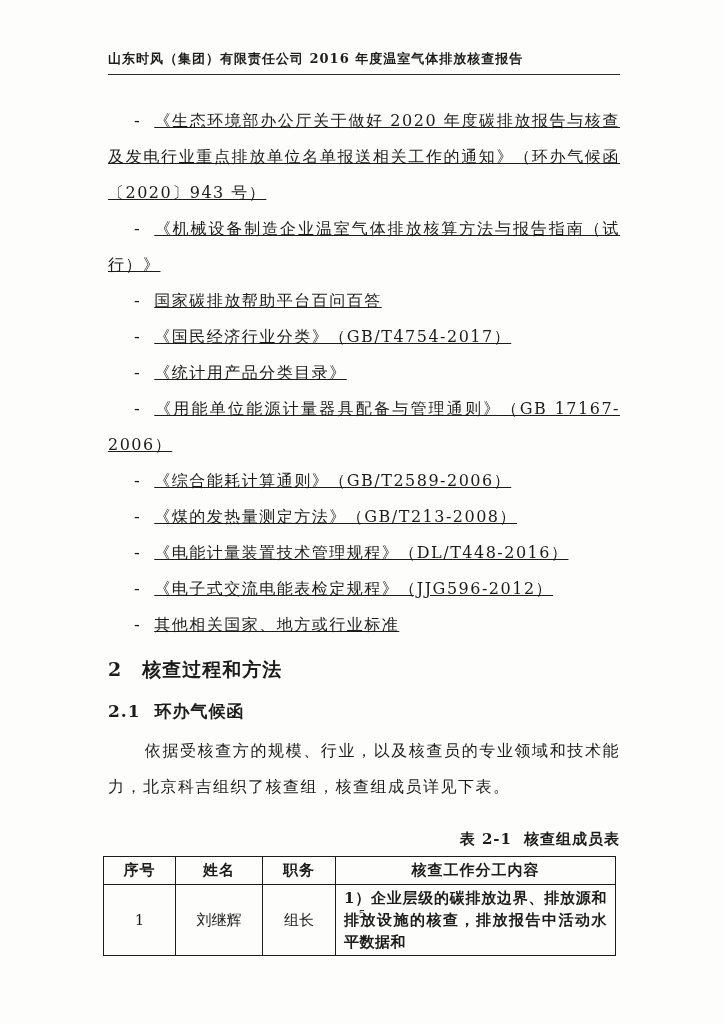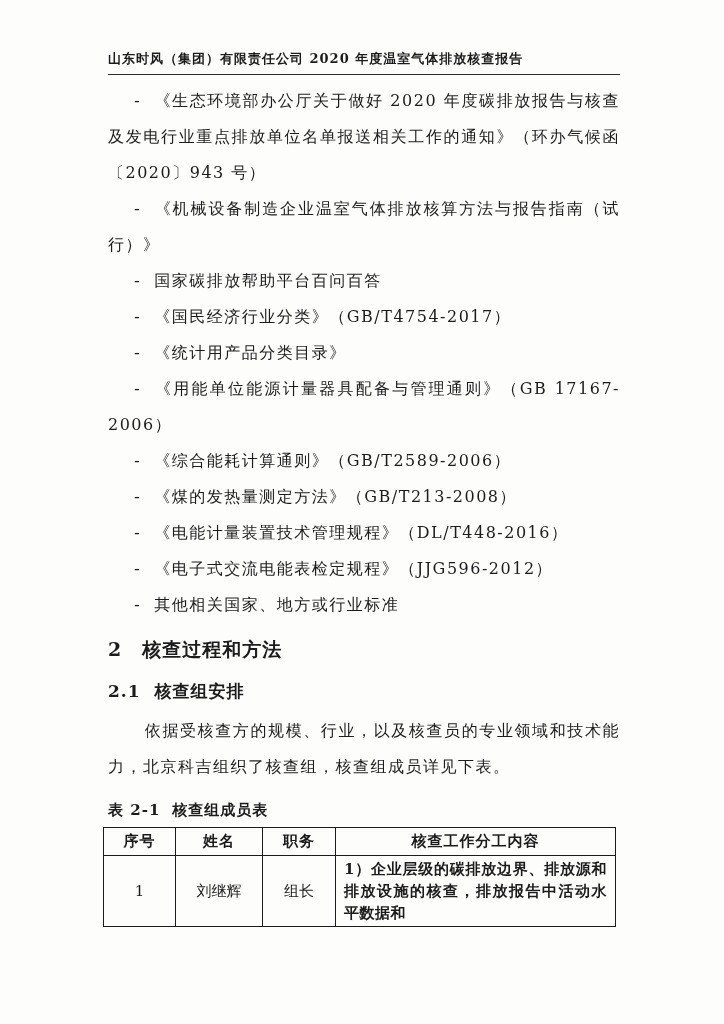--- a/index.html
+++ b/index.html
@@ -20,21 +20,21 @@
     top: 50px;
     width: 512px;
   }
   .doc-header {
     font-size: 13px;
     font-weight: bold;
     letter-spacing: 1px;
     padding-bottom: 6px;
     border-bottom: 1.5px solid #2a2a2a;
   }
-  .ref-list { margin-top: 8px; }
+  .ref-list { margin-top: 28px; text-decoration: underline; }
   .ref-item {
     font-size: 16px;
     line-height: 36px;
     text-align: justify;
     text-indent: 26px;
     letter-spacing: 1.5px;
   }
   .ref-item .dash {
     display: inline-block;
     text-indent: 0;
@@ -58,22 +58,22 @@
   .heading-2 .h-title { margin-left: 14px; }
   .body-paragraph {
     margin-top: 10px;
     font-size: 16px;
     line-height: 36px;
     text-align: justify;
     text-indent: 2.3em;
     letter-spacing: 1.5px;
   }
   .table-caption {
-    margin-top: 16px;
-    text-align: left;
+    margin-top: 25px;
+    text-align: right;
     font-size: 15px;
     font-weight: bold;
     letter-spacing: 1px;
   }
   .table-caption .cap-title { margin-left: 12px; }
   .members-table {
     position: relative;
     left: -5px;
     width: 512px;
     margin-top: 7px;
@@ -116,42 +116,42 @@
     font-size: 11px;
     color: #2a2a2a;
   }
 </style>
 </head>
 <body>
 
 <div class="page">
   <div class="content">
 
-    <div class="doc-header">山东时风（集团）有限责任公司 2020 年度温室气体排放核查报告</div>
+    <div class="doc-header">山东时风（集团）有限责任公司 2016 年度温室气体排放核查报告</div>
 
     <div class="ref-list">
       <div class="ref-item"><span class="dash">-</span><span>《生态环境部办公厅关于做好 2020 年度碳排放报告与核查及发电行业重点排放单位名单报送相关工作的通知》（环办气候函〔2020〕943 号）</span></div>
       <div class="ref-item"><span class="dash">-</span><span>《机械设备制造企业温室气体排放核算方法与报告指南（试行）》</span></div>
       <div class="ref-item"><span class="dash">-</span><span>国家碳排放帮助平台百问百答</span></div>
       <div class="ref-item"><span class="dash">-</span><span>《国民经济行业分类》（GB/T4754-2017）</span></div>
       <div class="ref-item"><span class="dash">-</span><span>《统计用产品分类目录》</span></div>
       <div class="ref-item"><span class="dash">-</span><span>《用能单位能源计量器具配备与管理通则》（GB 17167-2006）</span></div>
       <div class="ref-item"><span class="dash">-</span><span>《综合能耗计算通则》（GB/T2589-2006）</span></div>
       <div class="ref-item"><span class="dash">-</span><span>《煤的发热量测定方法》（GB/T213-2008）</span></div>
       <div class="ref-item"><span class="dash">-</span><span>《电能计量装置技术管理规程》（DL/T448-2016）</span></div>
       <div class="ref-item"><span class="dash">-</span><span>《电子式交流电能表检定规程》（JJG596-2012）</span></div>
       <div class="ref-item"><span class="dash">-</span><span>其他相关国家、地方或行业标准</span></div>
     </div>
 
     <div class="heading-1">
       <span class="h-num">2</span><span class="h-title">核查过程和方法</span>
     </div>
 
     <div class="heading-2">
-      <span class="h-num">2.1</span><span class="h-title">核查组安排</span>
+      <span class="h-num">2.1</span><span class="h-title">环办气候函</span>
     </div>
 
     <div class="body-paragraph">依据受核查方的规模、行业，以及核查员的专业领域和技术能力，北京科吉组织了核查组，核查组成员详见下表。</div>
 
     <div class="table-caption">
       <span class="cap-label">表 2-1</span><span class="cap-title">核查组成员表</span>
     </div>
 
     <table class="members-table">
       <colgroup>

